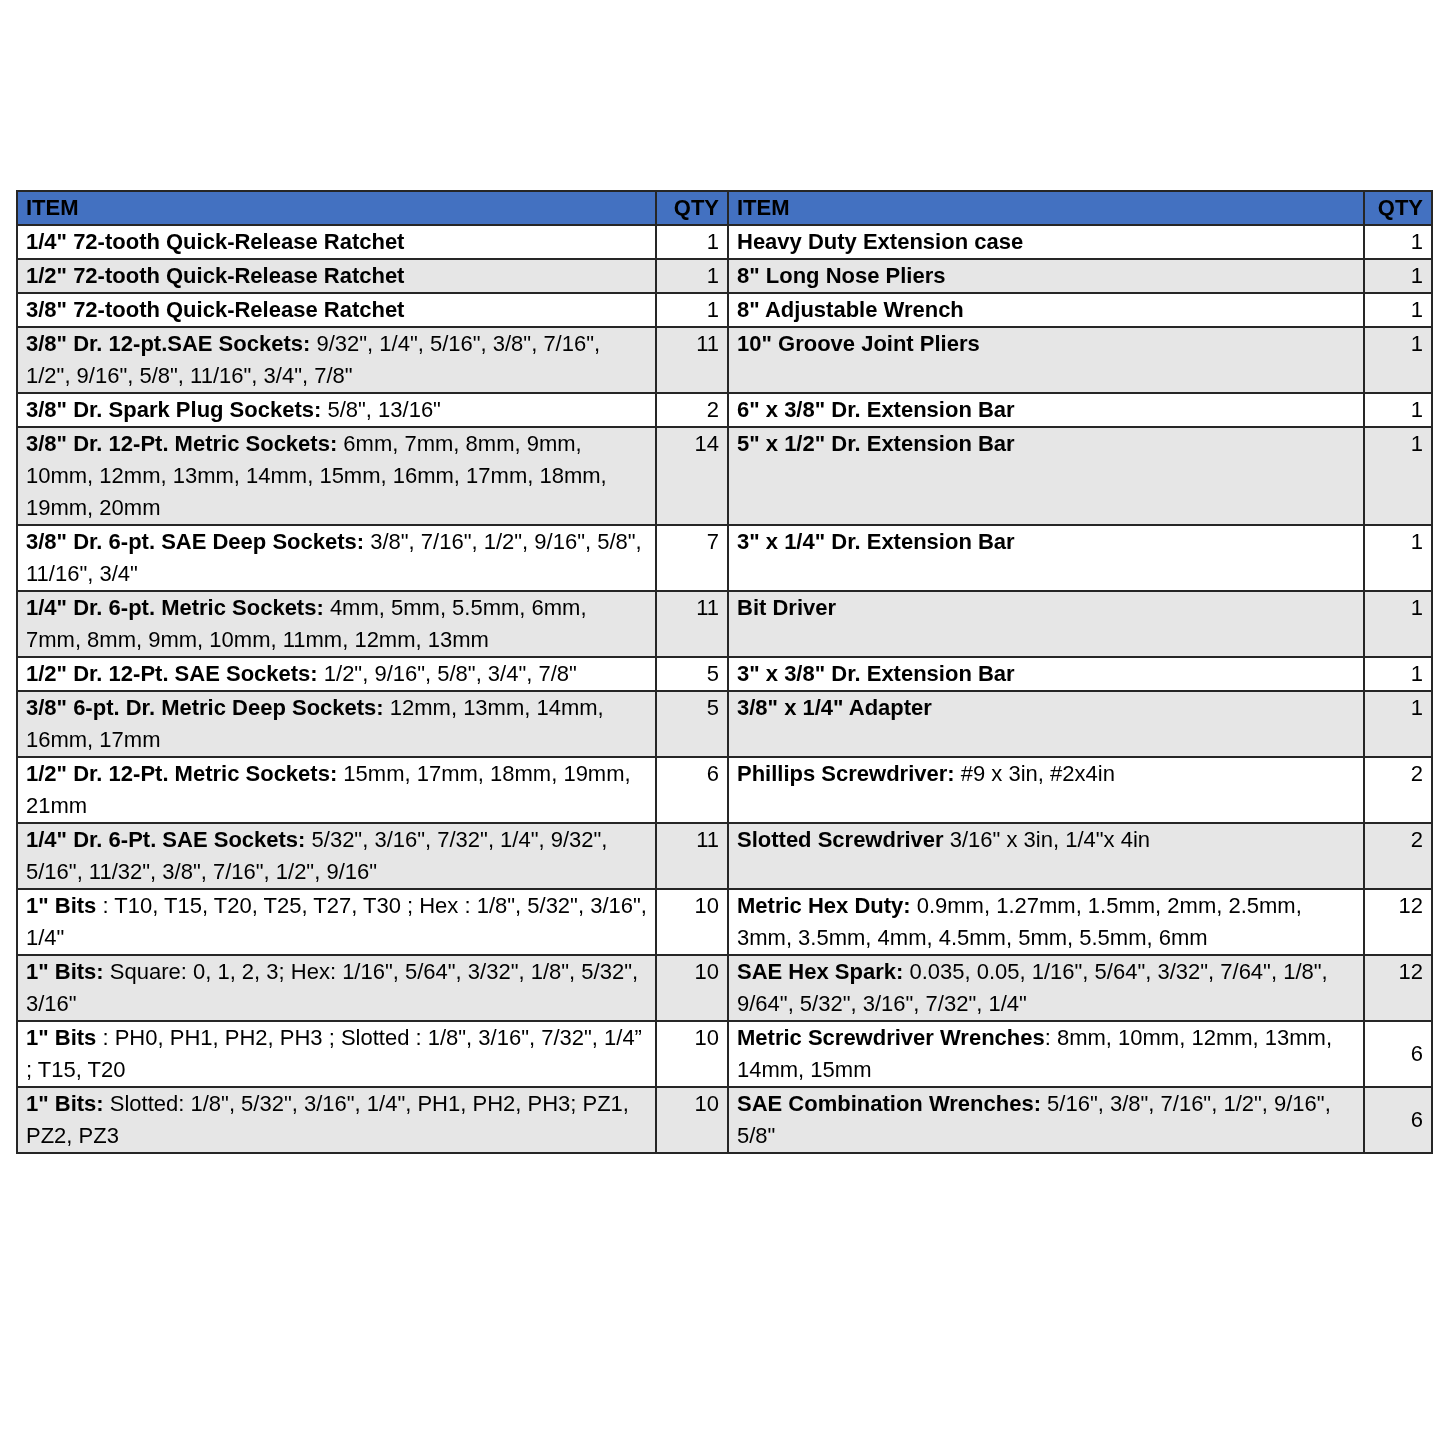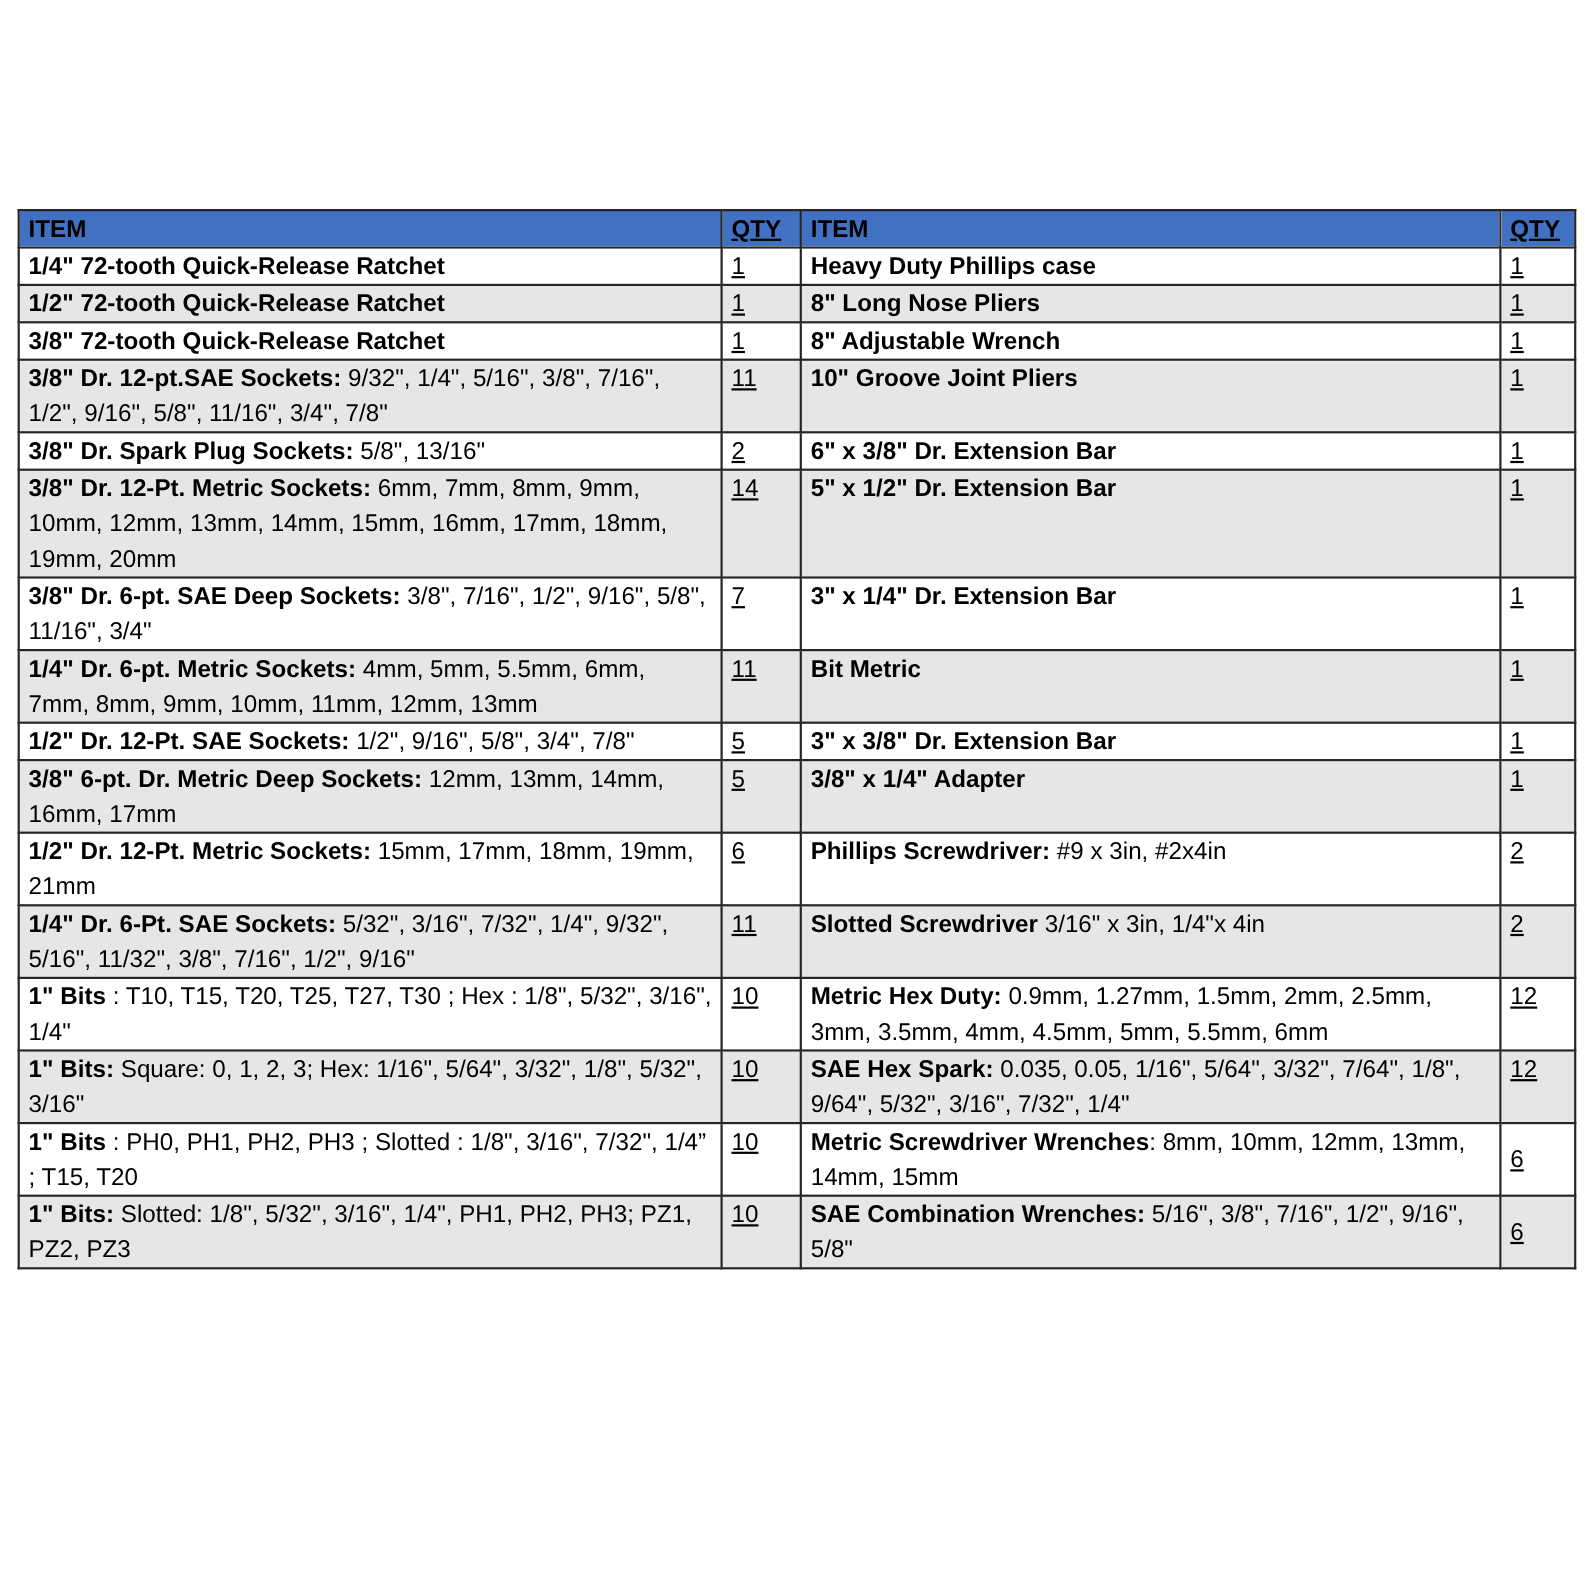--- a/index.html
+++ b/index.html
@@ -29,21 +29,21 @@
     font-size:22px;line-height:32px;
     padding:0 8px;
     vertical-align:top;
     color:var(--text);
     overflow:hidden;
   }
   thead th{
     background:var(--header-bg);
     font-weight:700;text-align:left;height:32px;
   }
-  th.qty,td.qty{text-align:left;text-decoration:underline;}
+  th.qty,td.qty{text-align:right;}
   tbody tr:nth-child(even) td{background:var(--stripe);}
   tbody tr:nth-child(odd) td{background:#ffffff;}
   td.qty.mid{vertical-align:middle;}
   .b{font-weight:700;}
   .r{font-weight:400;}
 </style>
 </head>
 <body>
 
 <div class="page">
@@ -59,21 +59,21 @@
         <th class="item">ITEM</th>
         <th class="qty">QTY</th>
         <th class="item">ITEM</th>
         <th class="qty">QTY</th>
       </tr>
     </thead>
     <tbody id="tbody">
         <tr>
           <td class="item"><span class="b">1/4" 72-tooth Quick-Release Ratchet</span><span class="r"></span></td>
           <td class="qty">1</td>
-          <td class="item"><span class="b">Heavy Duty Phillips case</span><span class="r"></span></td>
+          <td class="item"><span class="b">Heavy Duty Extension case</span><span class="r"></span></td>
           <td class="qty">1</td>
         </tr>
         <tr>
           <td class="item"><span class="b">1/2" 72-tooth Quick-Release Ratchet</span><span class="r"></span></td>
           <td class="qty">1</td>
           <td class="item"><span class="b">8" Long Nose Pliers</span><span class="r"></span></td>
           <td class="qty">1</td>
         </tr>
         <tr>
           <td class="item"><span class="b">3/8" 72-tooth Quick-Release Ratchet</span><span class="r"></span></td>
@@ -101,21 +101,21 @@
         </tr>
         <tr>
           <td class="item"><span class="b">3/8" Dr. 6-pt. SAE Deep Sockets:</span><span class="r"> 3/8", 7/16", 1/2", 9/16", 5/8", 11/16", 3/4"</span></td>
           <td class="qty">7</td>
           <td class="item"><span class="b">3" x 1/4" Dr. Extension Bar</span><span class="r"></span></td>
           <td class="qty">1</td>
         </tr>
         <tr>
           <td class="item"><span class="b">1/4" Dr. 6-pt. Metric Sockets:</span><span class="r"> 4mm, 5mm, 5.5mm, 6mm, 7mm, 8mm, 9mm, 10mm, 11mm, 12mm, 13mm</span></td>
           <td class="qty">11</td>
-          <td class="item"><span class="b">Bit Metric</span><span class="r"></span></td>
+          <td class="item"><span class="b">Bit Driver</span><span class="r"></span></td>
           <td class="qty">1</td>
         </tr>
         <tr>
           <td class="item"><span class="b">1/2" Dr. 12-Pt. SAE Sockets:</span><span class="r"> 1/2", 9/16", 5/8", 3/4", 7/8"</span></td>
           <td class="qty">5</td>
           <td class="item"><span class="b">3" x 3/8" Dr. Extension Bar</span><span class="r"></span></td>
           <td class="qty">1</td>
         </tr>
         <tr>
           <td class="item"><span class="b">3/8" 6-pt. Dr. Metric Deep Sockets:</span><span class="r"> 12mm, 13mm, 14mm, 16mm, 17mm</span></td>

